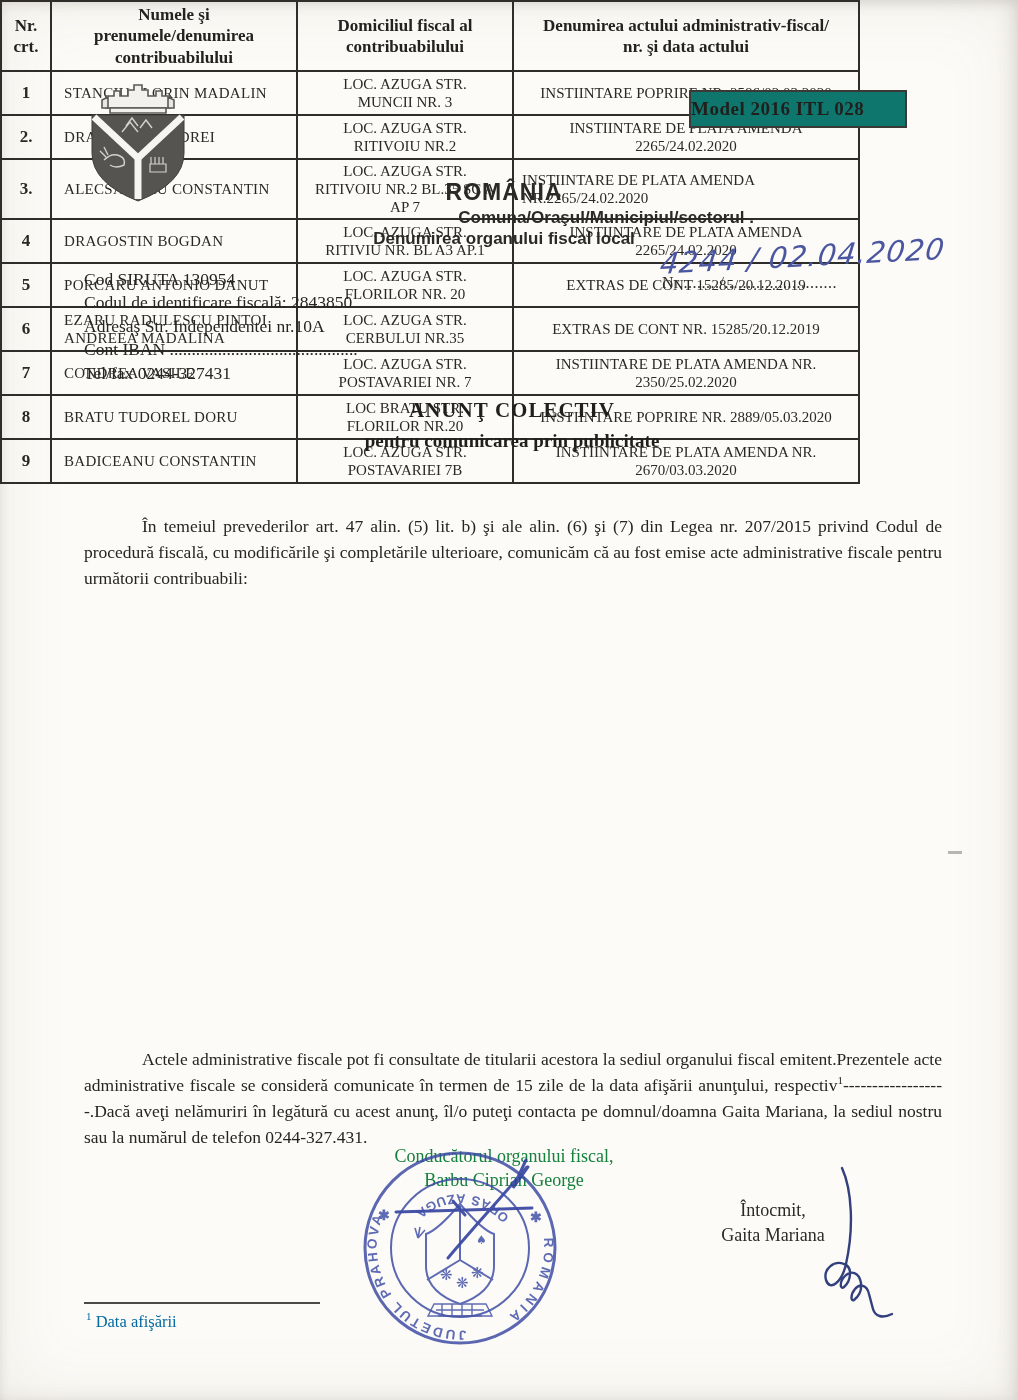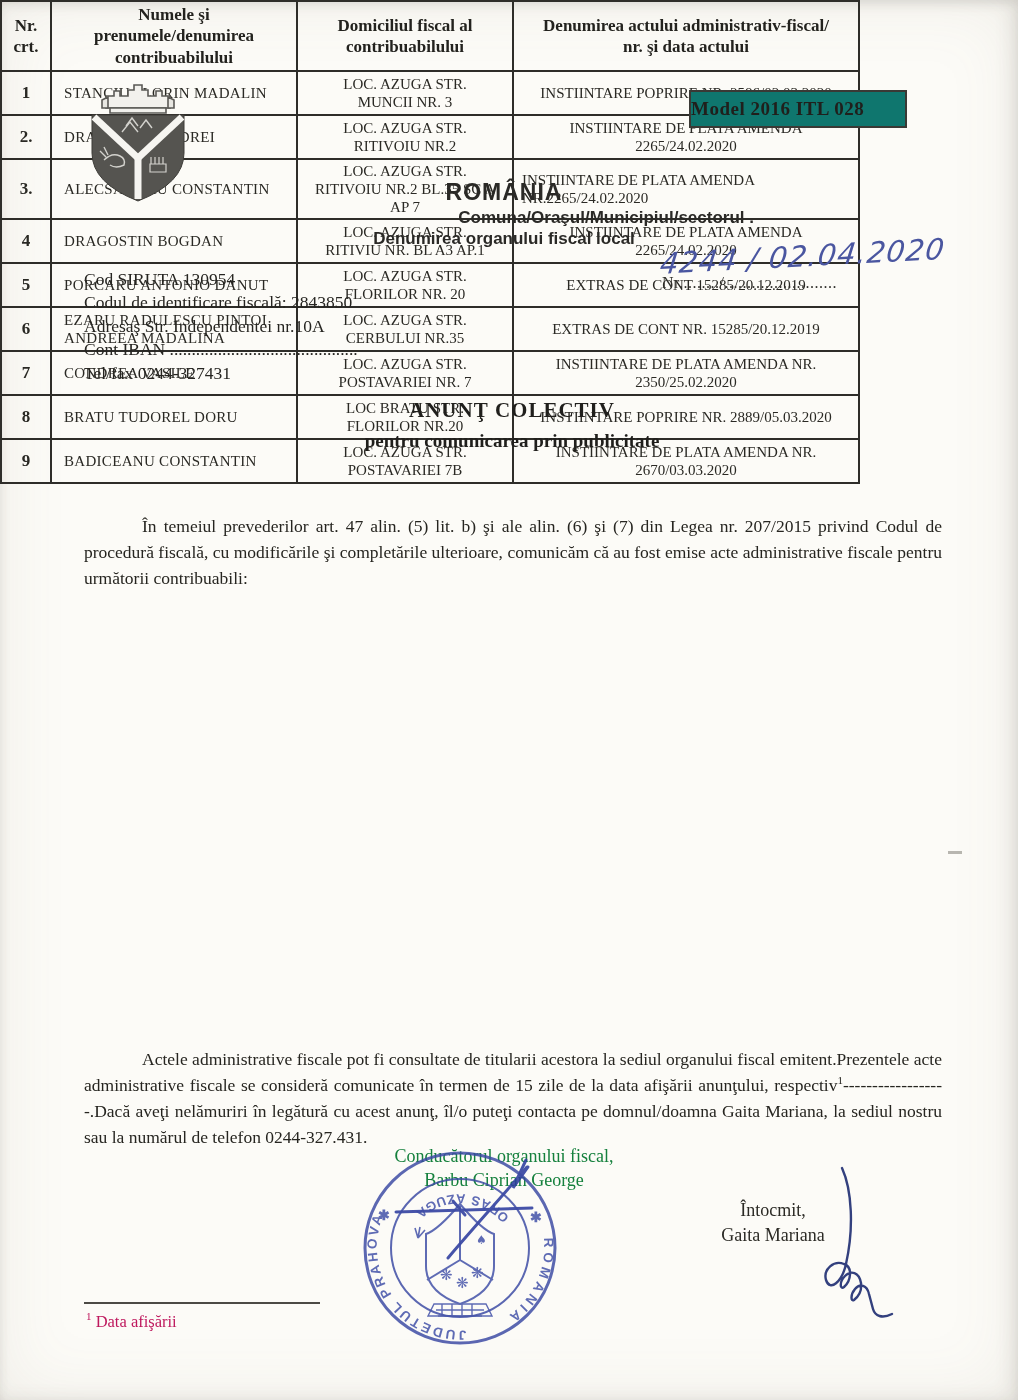--- a/index.html
+++ b/index.html
@@ -82,21 +82,21 @@
 
   
   .sig-head{left:254px;top:1136px;width:500px;text-align:center;font-size:18px;line-height:24px;color:#15803d;margin-top:8px;}
   .intocmit{left:688px;top:1198px;width:170px;text-align:center;font-size:18px;line-height:25px;color:#2b2a25;}
 
   .stamp-wrap{left:358px;top:1146px;width:204px;height:204px;opacity:.92;}
   .sig2-wrap{left:798px;top:1162px;width:110px;height:165px;}
 
   
   .footnote-rule{left:84px;top:1302px;width:236px;border-top:2px solid #4c4a45;height:0;}
-  .footnote{left:86px;top:1310px;font-size:16.5px;color:#be185d;}
+  .footnote{left:86px;top:1310px;font-size:16.5px;color:#0369a1;}
   .footnote sup{font-size:11px;}
 
   
   .smudge{left:948px;top:851px;width:14px;height:3px;background:#8a8880;opacity:.6;}
 </style>
 </head>
 <body>
 
 <div class="page">
 

